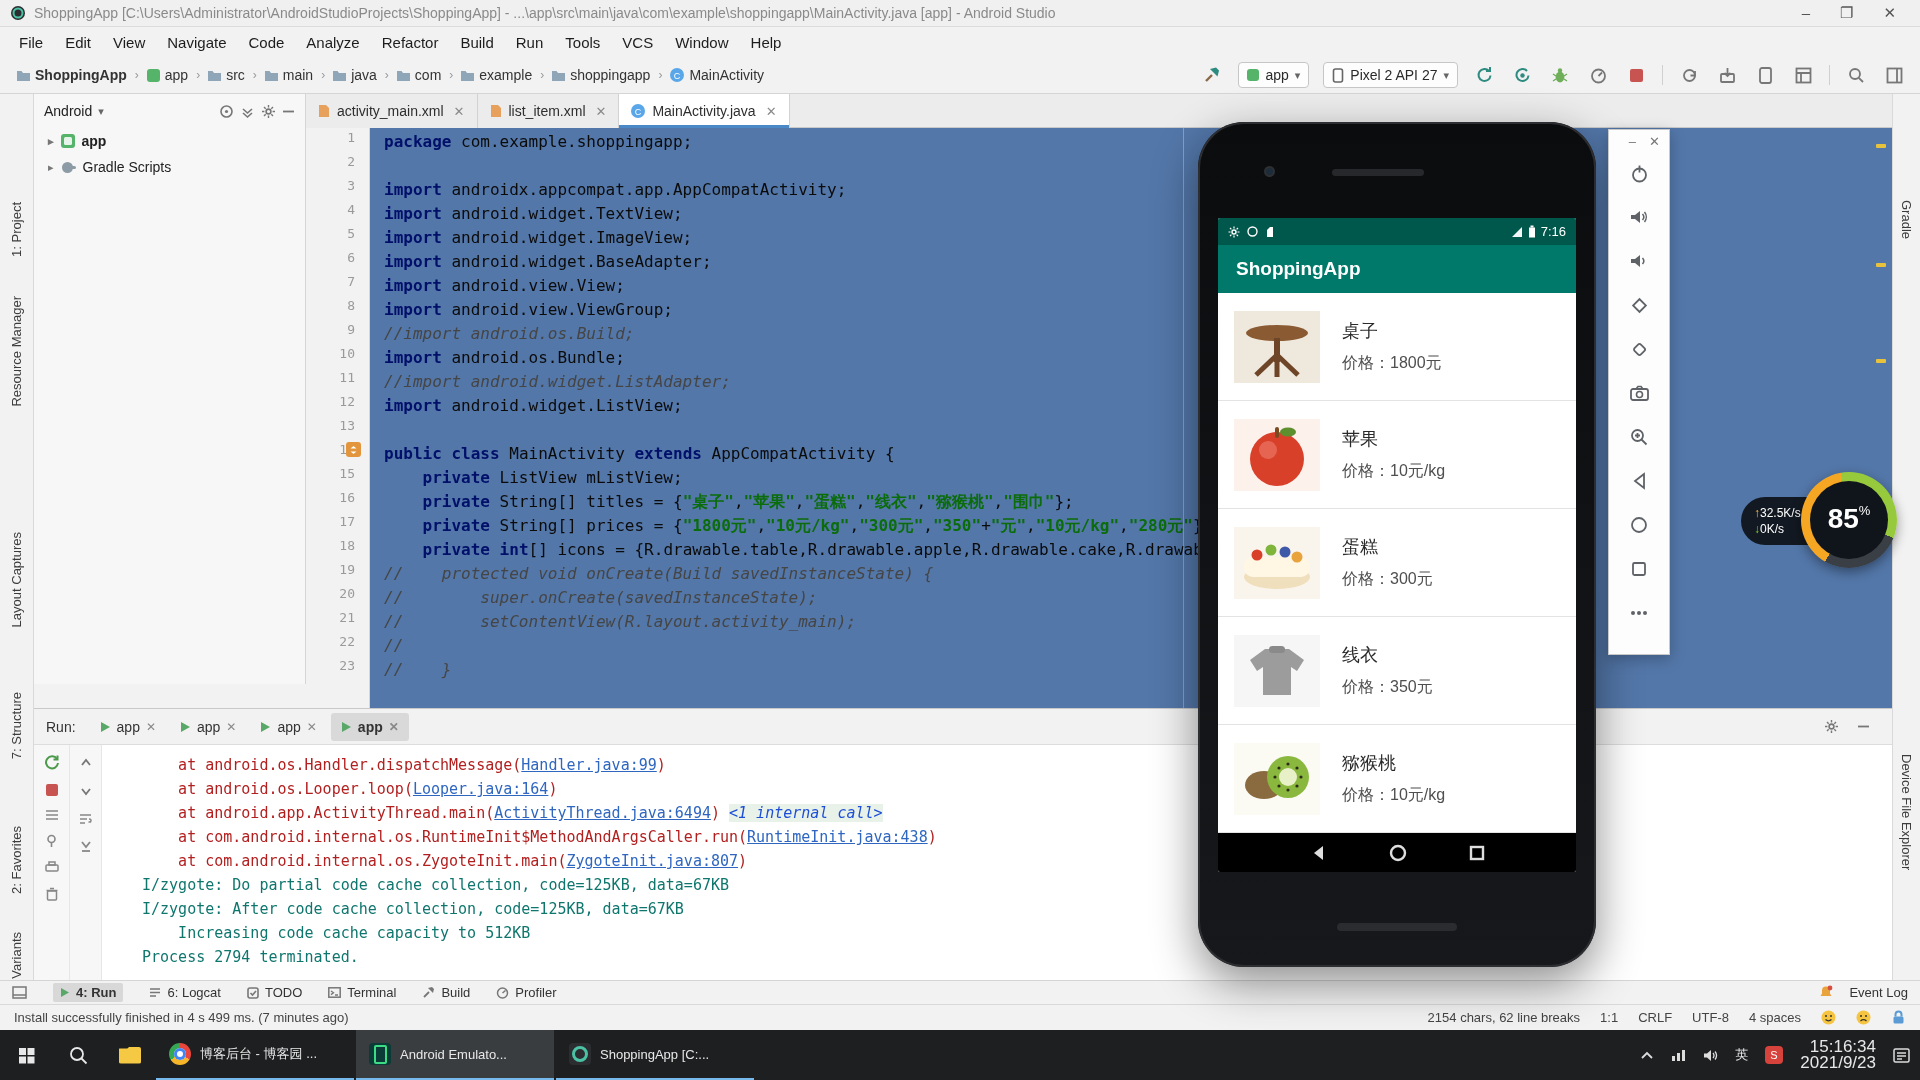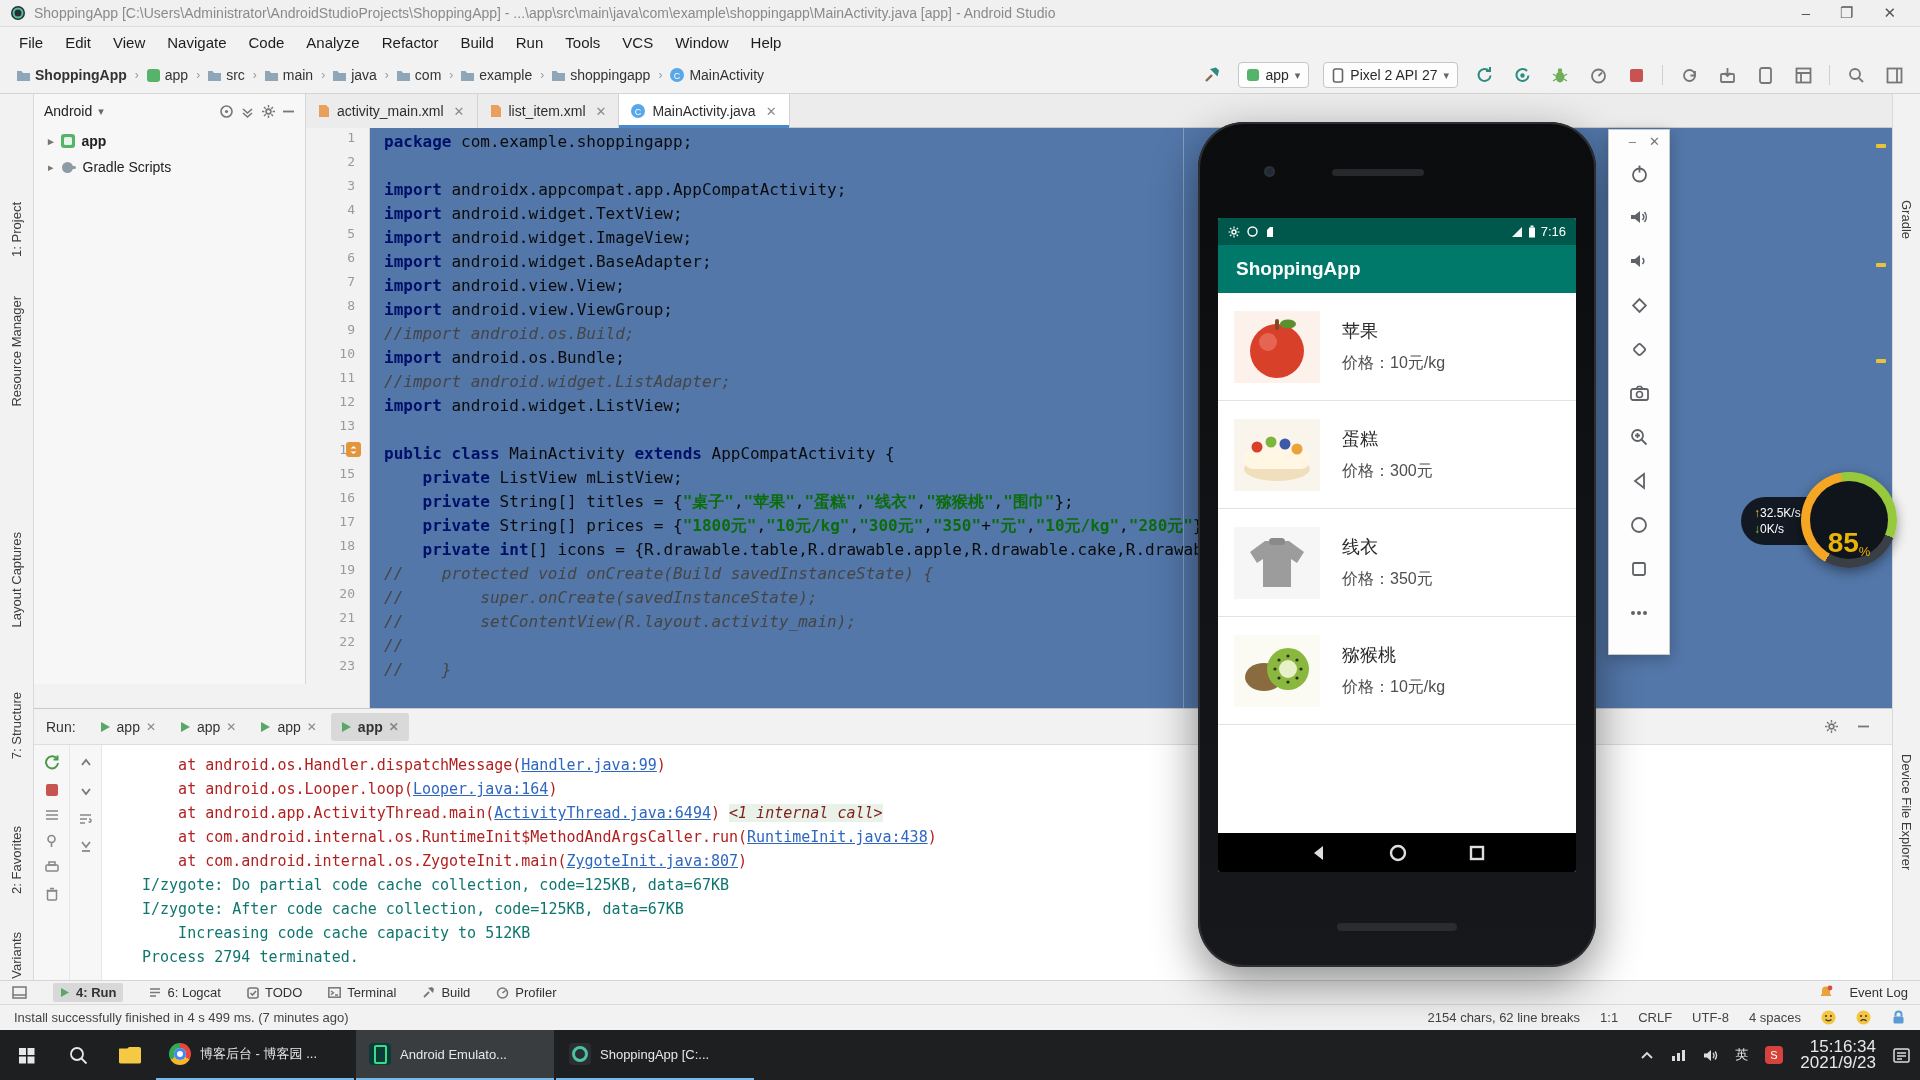--- a/index.html
+++ b/index.html
@@ -65,21 +65,21 @@
 .rtab.active{background:#d9d9d9;font-weight:bold}
 .rtab .x{color:#888;font-size:12px}
 .run-hdr-right{margin-left:auto;display:flex;align-items:center;gap:18px;padding-right:10px;color:#666}
 .run-tools{position:absolute;left:0;top:36px;bottom:0;width:36px;background:#f7f7f7;border-right:1px solid #e6e6e6;display:flex;flex-direction:column;align-items:center;padding-top:10px;gap:13px}
 .run-tools2{position:absolute;left:36px;top:36px;bottom:0;width:32px;background:#f7f7f7;border-right:1px solid #e6e6e6;display:flex;flex-direction:column;align-items:center;padding-top:12px;gap:16px;color:#666;font-size:15px}
 .console{position:absolute;left:68px;top:36px;right:0;bottom:0;background:#fff;font:15px/24px "DejaVu Sans Mono",monospace;padding:8px 0 0 40px;white-space:pre;overflow:hidden}
 .conline{height:24px}
 .cerr{color:#b21f1f}
 .cstd{color:#0f766e}
 .clnk{color:#2e66c0;text-decoration:underline}
-.cfold{background:#e9f2e9;color:#7f1d1d;font-style:italic}
+.cfold{background:#e9f2e9;color:#1d4ed8;font-style:italic}
 
 
 .bottombar{position:absolute;left:0;right:0;top:980px;height:24px;background:#f2f2f2;border-top:1px solid #d5d5d5;display:flex;align-items:center;font-size:13px;color:#333;padding:0 12px;gap:26px;z-index:4}
 .bb-item{display:flex;align-items:center;gap:6px}
 .bb-item.active{background:#d8d8d8;padding:2px 7px;border-radius:2px;font-weight:bold}
 .bb-right{margin-left:auto;display:flex;align-items:flex-start;gap:16px}
 .statusbar{position:absolute;left:0;right:0;top:1004px;height:26px;background:#f2f2f2;border-top:1px solid #d9d9d9;display:flex;align-items:center;padding:0 14px;font-size:13px;color:#444;z-index:4}
 .sb-right{margin-left:auto;display:flex;align-items:center;gap:20px}
 
 
@@ -118,21 +118,21 @@
 
 .emu-tools{position:absolute;left:1608px;top:129px;width:62px;height:526px;background:#fdfdfd;border:1px solid #c9c9c9;box-shadow:0 4px 14px rgba(0,0,0,.25);z-index:50;display:flex;flex-direction:column;align-items:center;padding-top:4px}
 .emu-mini{align-self:flex-end;display:flex;gap:13px;color:#777;font-size:13px;padding:0 9px 2px 0}
 .emu-ic{width:36px;height:44px;display:flex;align-items:center;justify-content:center}
 
 
 .perf-pill{position:absolute;left:1741px;top:497px;width:110px;height:48px;background:rgba(14,17,23,.92);border-radius:24px;z-index:60;color:#fff;display:flex;flex-direction:column;justify-content:center;gap:2px;padding-left:13px;font-size:12px;line-height:14px}
 .perf-up{color:#f5c043}.perf-down{color:#7ed321}
 .perf-pill .w{color:#fff}
 .perf-circle{position:absolute;left:1801px;top:472px;width:96px;height:96px;border-radius:50%;background:conic-gradient(from 210deg,#f5a623 0 140deg,#97c93d 140deg 262deg,#3a3f46 262deg 360deg);z-index:61;display:flex;align-items:center;justify-content:center;box-shadow:0 4px 12px rgba(0,0,0,.4)}
-.perf-inner{width:78px;height:78px;border-radius:50%;background:#10151c;display:flex;align-items:flex-end;justify-content:center;color:#eab308;font-size:28px;font-weight:bold;padding-top:22px}
+.perf-inner{width:78px;height:78px;border-radius:50%;background:#10151c;display:flex;align-items:flex-start;justify-content:center;color:#ffffff;font-size:28px;font-weight:bold;padding-top:22px}
 .perf-inner .u{font-size:13px;font-weight:normal}
 </style>
 </head>
 <body>
 
 <div id="screen">
 
   <div class="titlebar">
     <span class="ic">
       <svg width="16" height="16">
@@ -819,20 +819,34 @@
           <span>7:16</span>
         </span>
       </div>
       <div class="ph-appbar">
         <span>ShoppingApp</span>
       </div>
       <div class="ph-list">
         <div class="ph-item">
           <span class="ph-img">
             <svg width="86" height="72" viewBox="0 0 86 72">
+                <rect width="86" height="72" fill="#efe8dc"></rect>
+                <ellipse cx="43" cy="22" rx="31" ry="8" fill="#8a5a33"></ellipse>
+                <rect x="40" y="27" width="6" height="24" fill="#6e4526"></rect>
+                <path d="M43 44 L22 64 M43 44 L64 64 M43 44 L43 66" stroke="#6e4526" stroke-width="5"></path>
+              </svg>
+          </span>
+          <div class="ph-txt">
+            <div class="ph-name">桌子</div>
+            <div class="ph-price">价格：1800元</div>
+          </div>
+        </div>
+        <div class="ph-item">
+          <span class="ph-img">
+            <svg width="86" height="72" viewBox="0 0 86 72">
                 <rect width="86" height="72" fill="#fdf1ec"></rect>
                 <circle cx="43" cy="40" r="27" fill="#d9402a"></circle>
                 <circle cx="34" cy="31" r="9" fill="#ea7260" opacity=".75"></circle>
                 <rect x="41" y="8" width="4" height="11" rx="2" fill="#7a4a21"></rect>
                 <ellipse cx="54" cy="13" rx="8" ry="4.5" fill="#5d8f2f"></ellipse>
               </svg>
           </span>
           <div class="ph-txt">
             <div class="ph-name">苹果</div>
             <div class="ph-price">价格：10元/kg</div>

